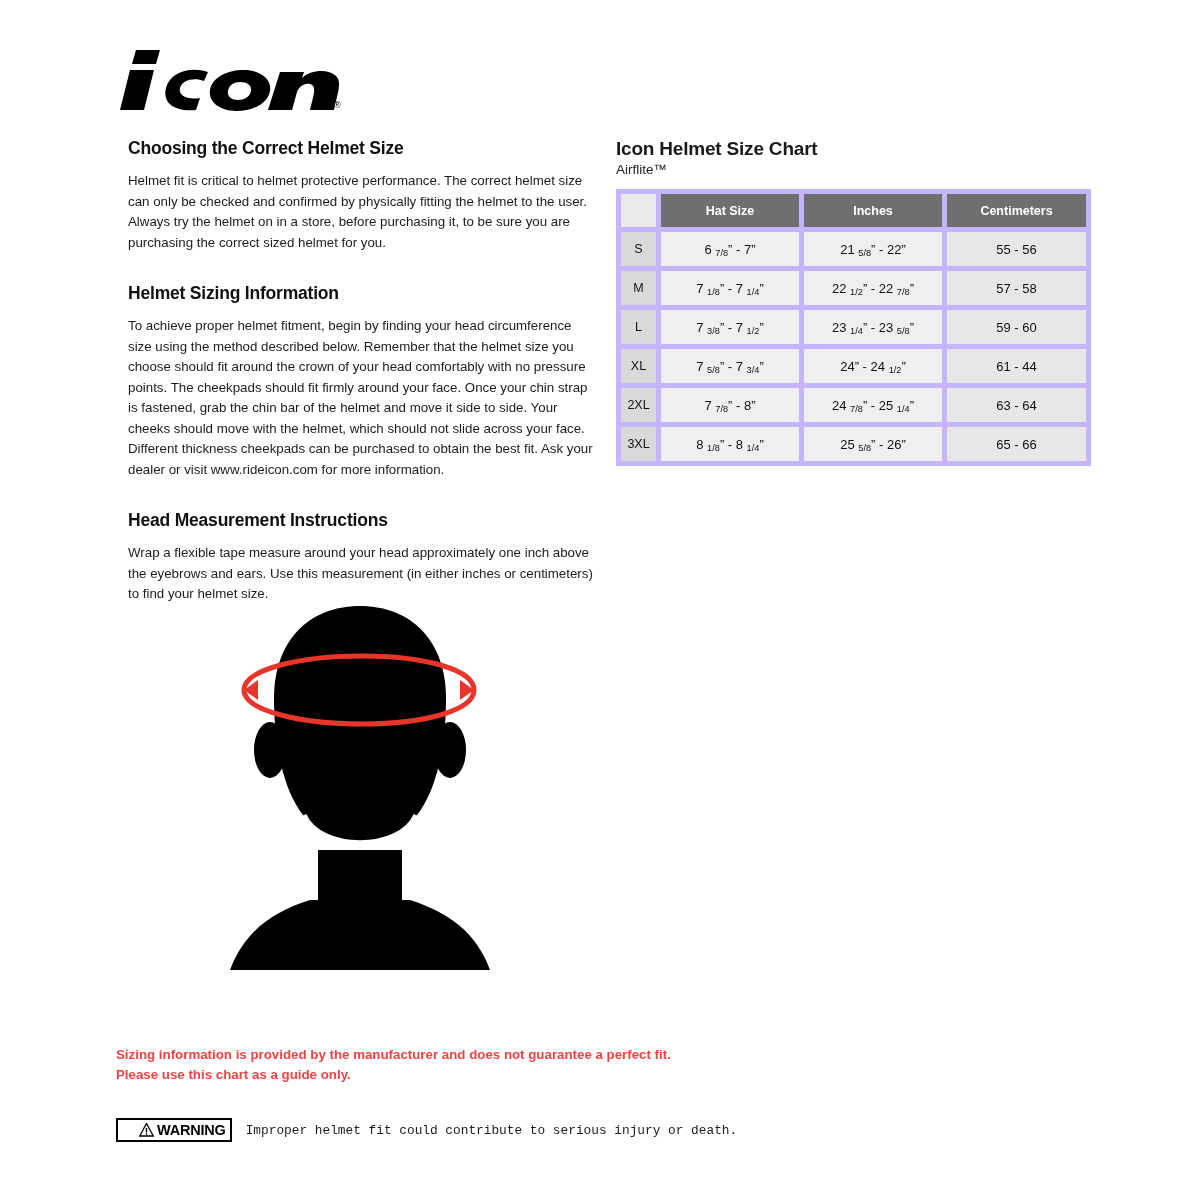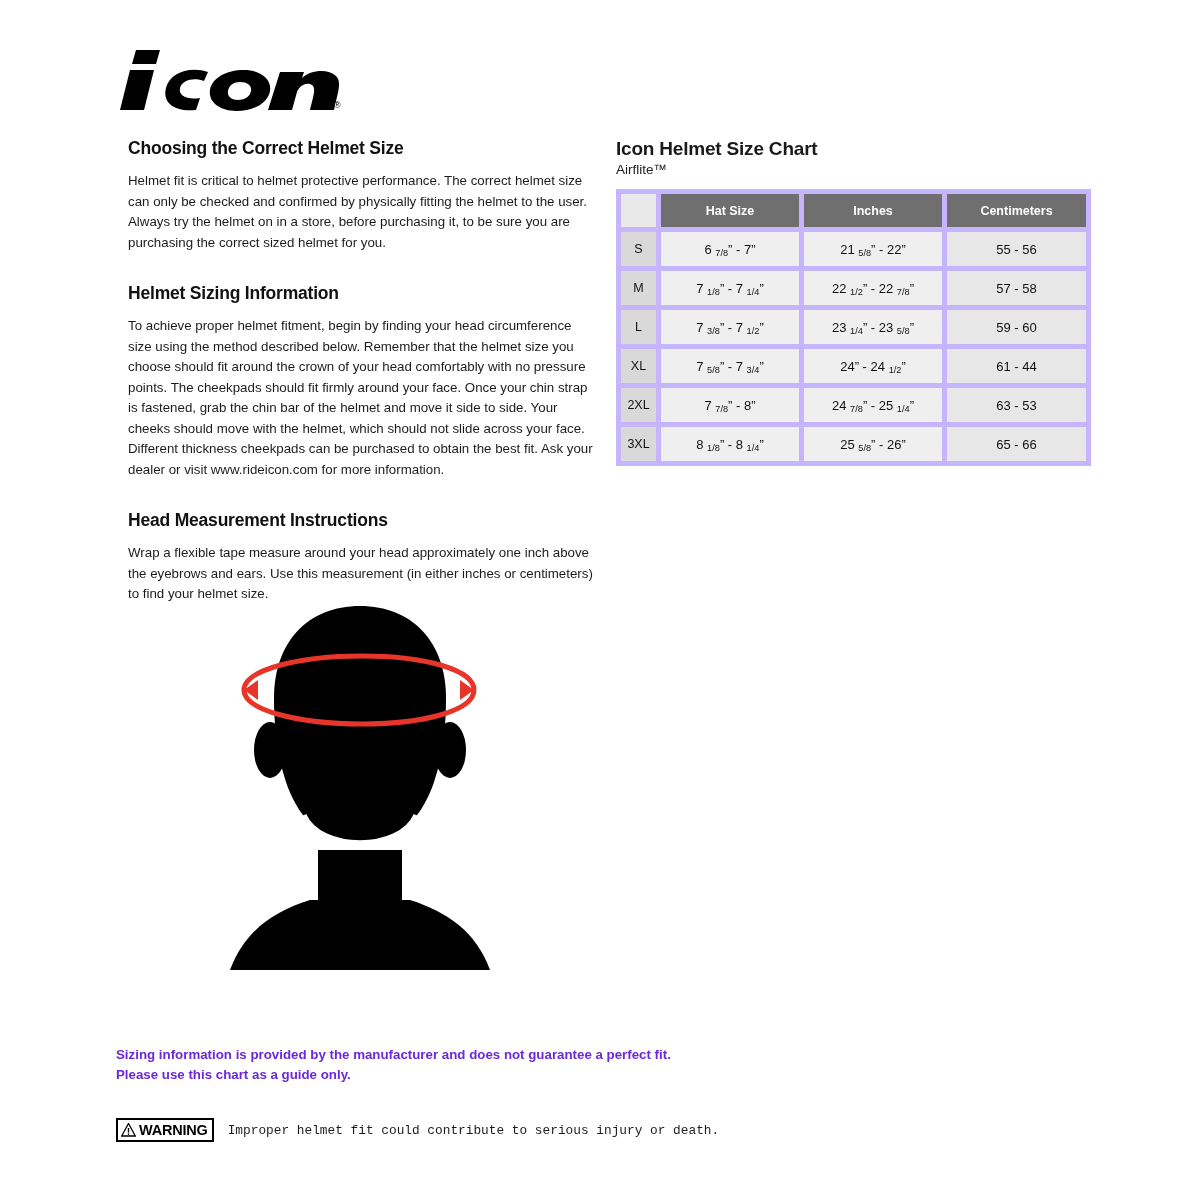--- a/index.html
+++ b/index.html
@@ -130,36 +130,36 @@
 
   
   .footer-note {
     position: absolute;
     left: 116px;
     top: 1045px;
     width: 560px;
     font-size: 13.3px;
     font-weight: bold;
     line-height: 20px;
-    color: #6d28d9;
+    color: #ef4444;
   }
   .warning-row {
     position: absolute;
     left: 116px;
     top: 1118px;
     display: flex;
     align-items: center;
   }
   .warning-box {
     display: flex;
     align-items: center;
     border: 2px solid #000;
     background: #fff;
     height: 20px;
-    padding: 0 4px 0 3px;
+    padding: 0 4px 0 21px;
   }
   .warning-tri { margin-right: 3px; display: block; }
   .warning-word {
     font-size: 14.5px;
     font-weight: bold;
     letter-spacing: -0.2px;
     color: #000;
     line-height: 1;
   }
   .warning-text {
@@ -244,21 +244,21 @@
           <tr>
             <td class="size-label">XL</td>
             <td class="val">7 <span class="frac">5/8</span>” - 7 <span class="frac">3/4</span>”</td>
             <td class="val">24” - 24 <span class="frac">1/2</span>”</td>
             <td class="val alt">61 - 44</td>
           </tr>
           <tr>
             <td class="size-label">2XL</td>
             <td class="val">7 <span class="frac">7/8</span>” - 8”</td>
             <td class="val">24 <span class="frac">7/8</span>” - 25 <span class="frac">1/4</span>”</td>
-            <td class="val alt">63 - 53</td>
+            <td class="val alt">63 - 64</td>
           </tr>
           <tr>
             <td class="size-label">3XL</td>
             <td class="val">8 <span class="frac">1/8</span>” - 8 <span class="frac">1/4</span>”</td>
             <td class="val">25 <span class="frac">5/8</span>” - 26”</td>
             <td class="val alt">65 - 66</td>
           </tr>
         </tbody>
     </table>
   </div>

